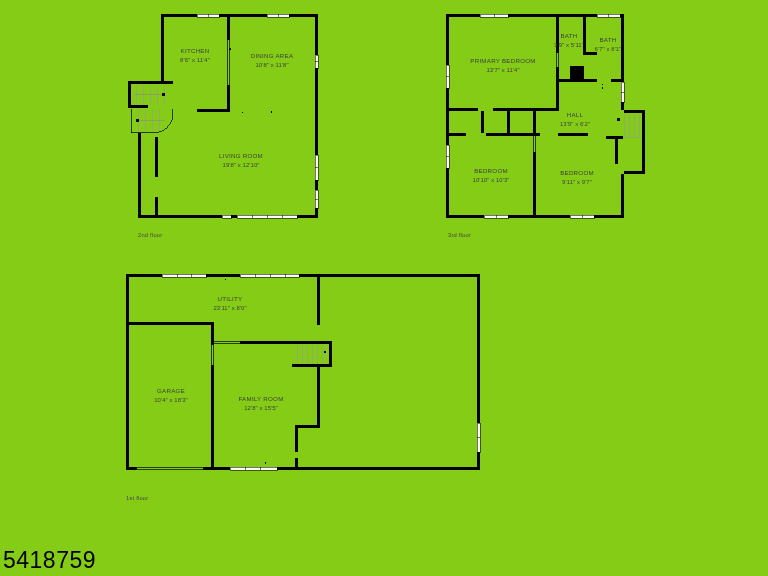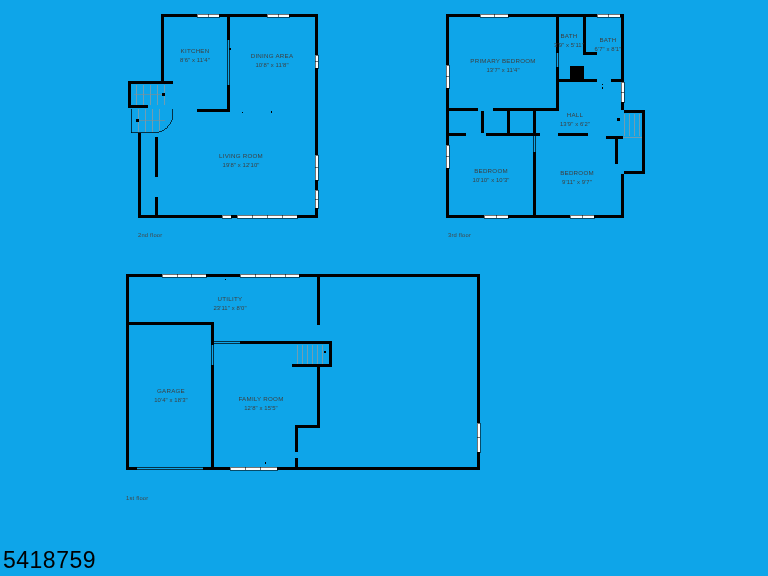--- a/index.html
+++ b/index.html
@@ -1,17 +1,17 @@
 <!DOCTYPE html>
 <html><head>
 <meta charset="utf-8">
 <style>
   html,body{margin:0;padding:0;background:#fff;}
   .canvas{
-    position:relative;width:768px;height:576px;background:#0ea5e9;
+    position:relative;width:768px;height:576px;background:#84cc16;
     font-family:"Liberation Sans", sans-serif;overflow:hidden;
   }
   .plan-svg{position:absolute;left:0;top:0;}
   .room-label{
     position:absolute;transform:translateX(-50%);text-align:center;
     color:#3f3f3f;font-size:6.2px;line-height:9.5px;white-space:nowrap;
     letter-spacing:.25px;
   }
   .room-label .dims{font-size:5.9px;letter-spacing:.1px;}
   .floor-caption{

